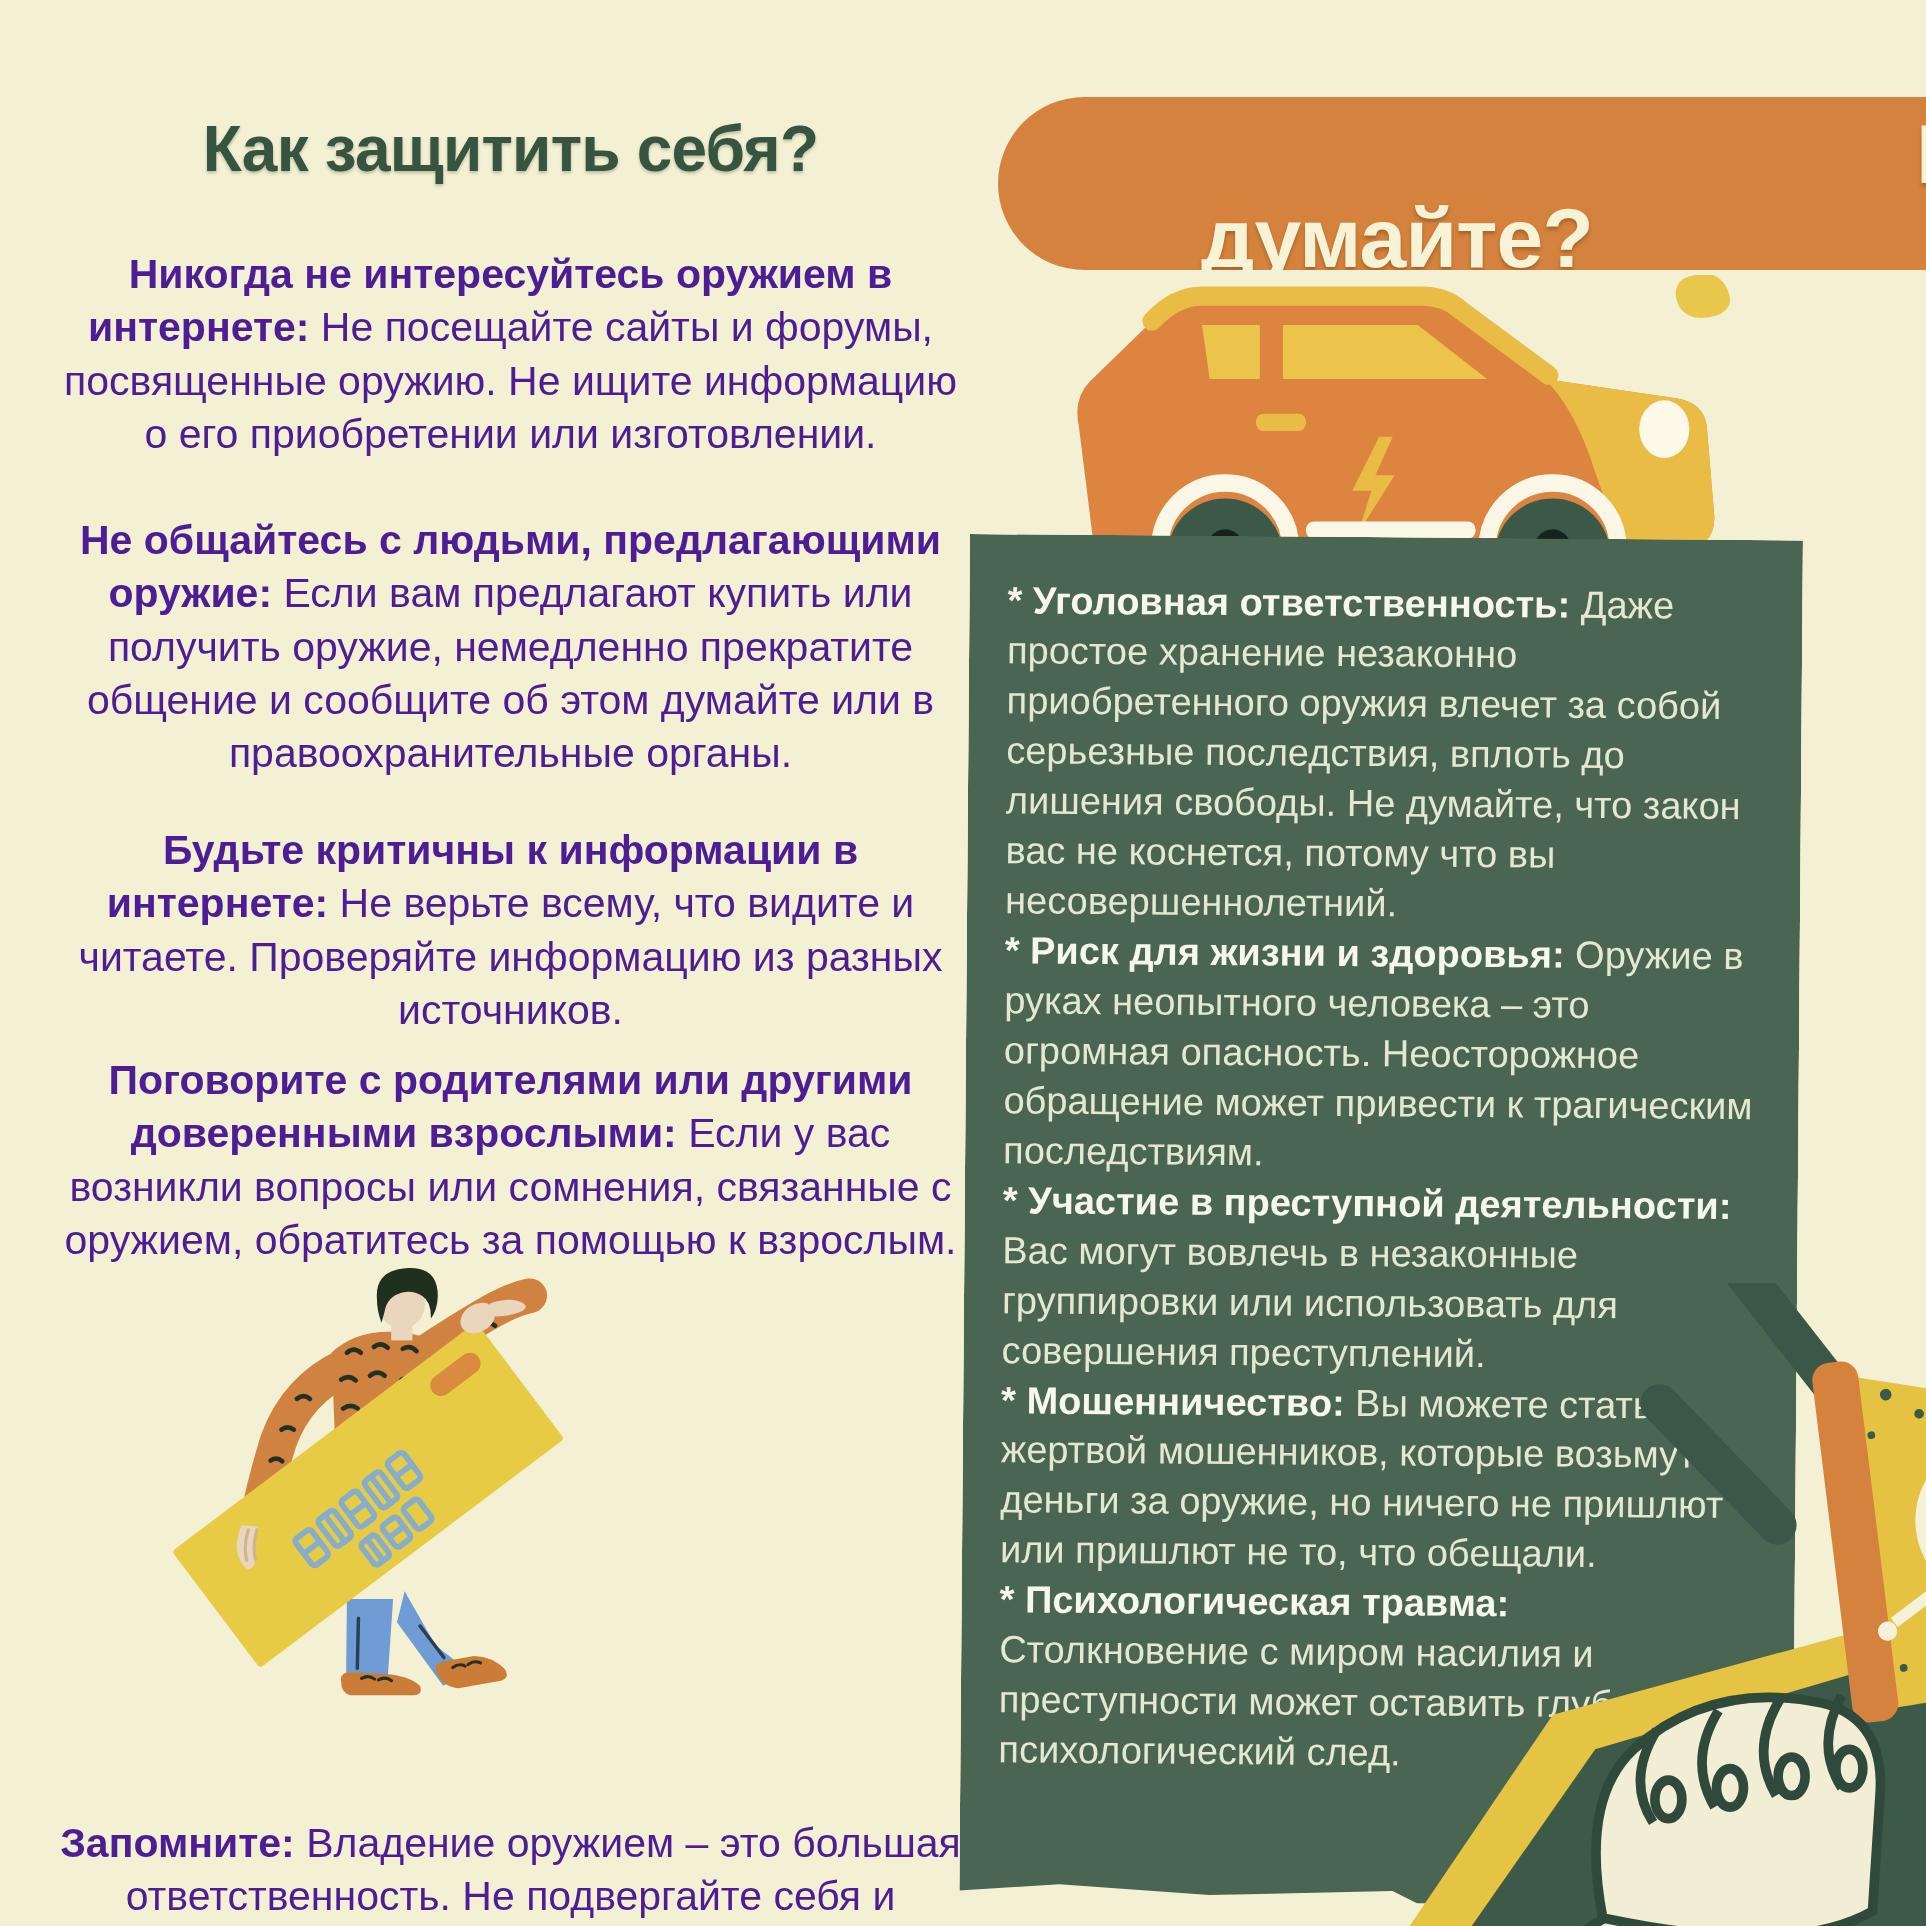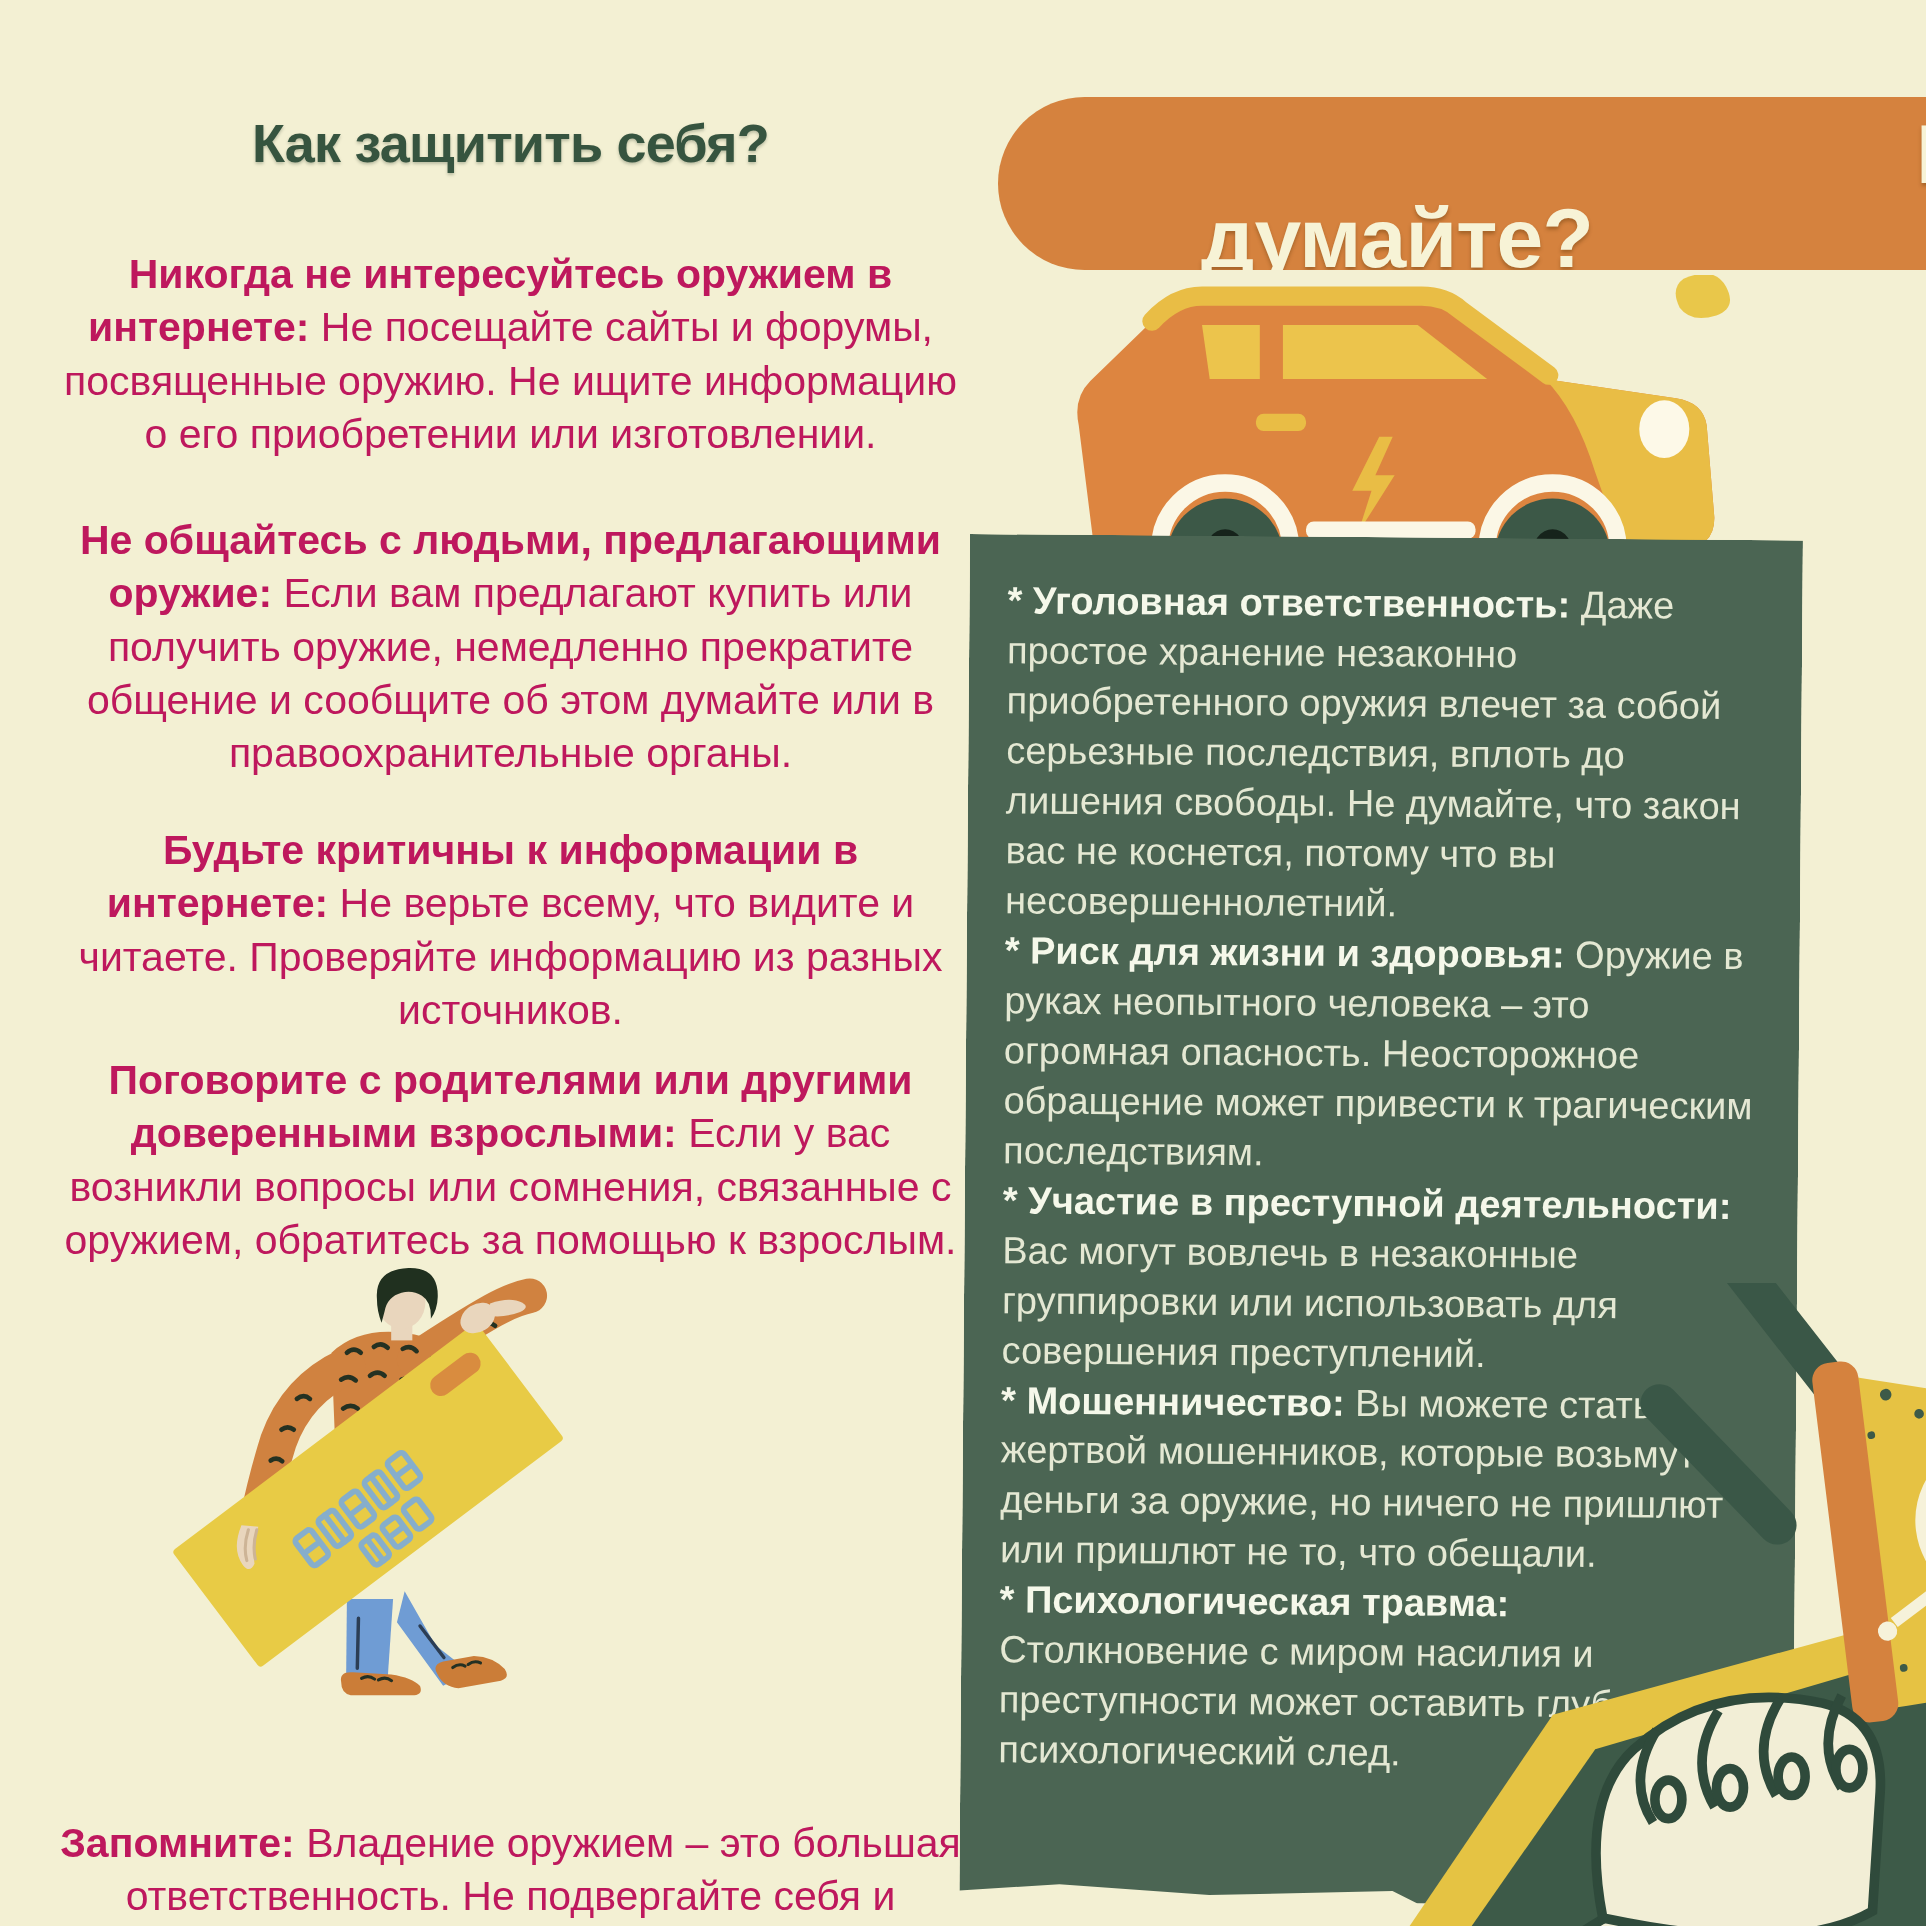--- a/index.html
+++ b/index.html
@@ -1,24 +1,24 @@
 <!DOCTYPE html>
 <html style="font-size:6.2px"><head>
 <meta charset="utf-8">
 <style>
   html,body{margin:0;padding:0;background:#f3f0d3;}
   .canvas{position:relative;width:2739px;height:1947px;background:#f3f0d3;overflow:hidden;
           font-family:"Liberation Sans",sans-serif;}
 
   
   .left-title{position:absolute;left:50px;top:112px;width:921px;margin:0;text-align:center;
-              font-size:54px;font-weight:bold;color:#36543f;letter-spacing:-0.8px;
+              font-size:64px;font-weight:bold;color:#36543f;letter-spacing:-0.8px;
               text-shadow:0 1.9px 3.1px rgba(20,40,20,.25);}
   .lp{position:absolute;left:50px;width:921px;margin:0;text-align:center;
-      font-size:41px;line-height:1.30;color:#be185d;}
+      font-size:41px;line-height:1.30;color:#4c1d95;}
   .lp .ld{font-weight:bold;}
   .lp.p1{top:248px;} .lp.p2{top:514px;} .lp.p3{top:824px;} .lp.p4{top:1054px;} .lp.p5{top:1817px;}
 
   
   .banner{position:absolute;left:998px;top:97px;width:1701px;height:173px;background:#d5823e;
           border-radius:91px 10px 11.6px 91px;overflow:hidden;}
   .bh{position:absolute;top:15.4px;margin:0;text-align:center;font-size:84px;font-weight:bold;
       line-height:1.0;color:#f7f3d6;letter-spacing:-0.8px;text-shadow:0 2.7px 3.9px rgba(95,55,10,.4);}
   .bh-mid{left:62px;width:674px;}
   .bh-right{left:878px;width:770px;}

